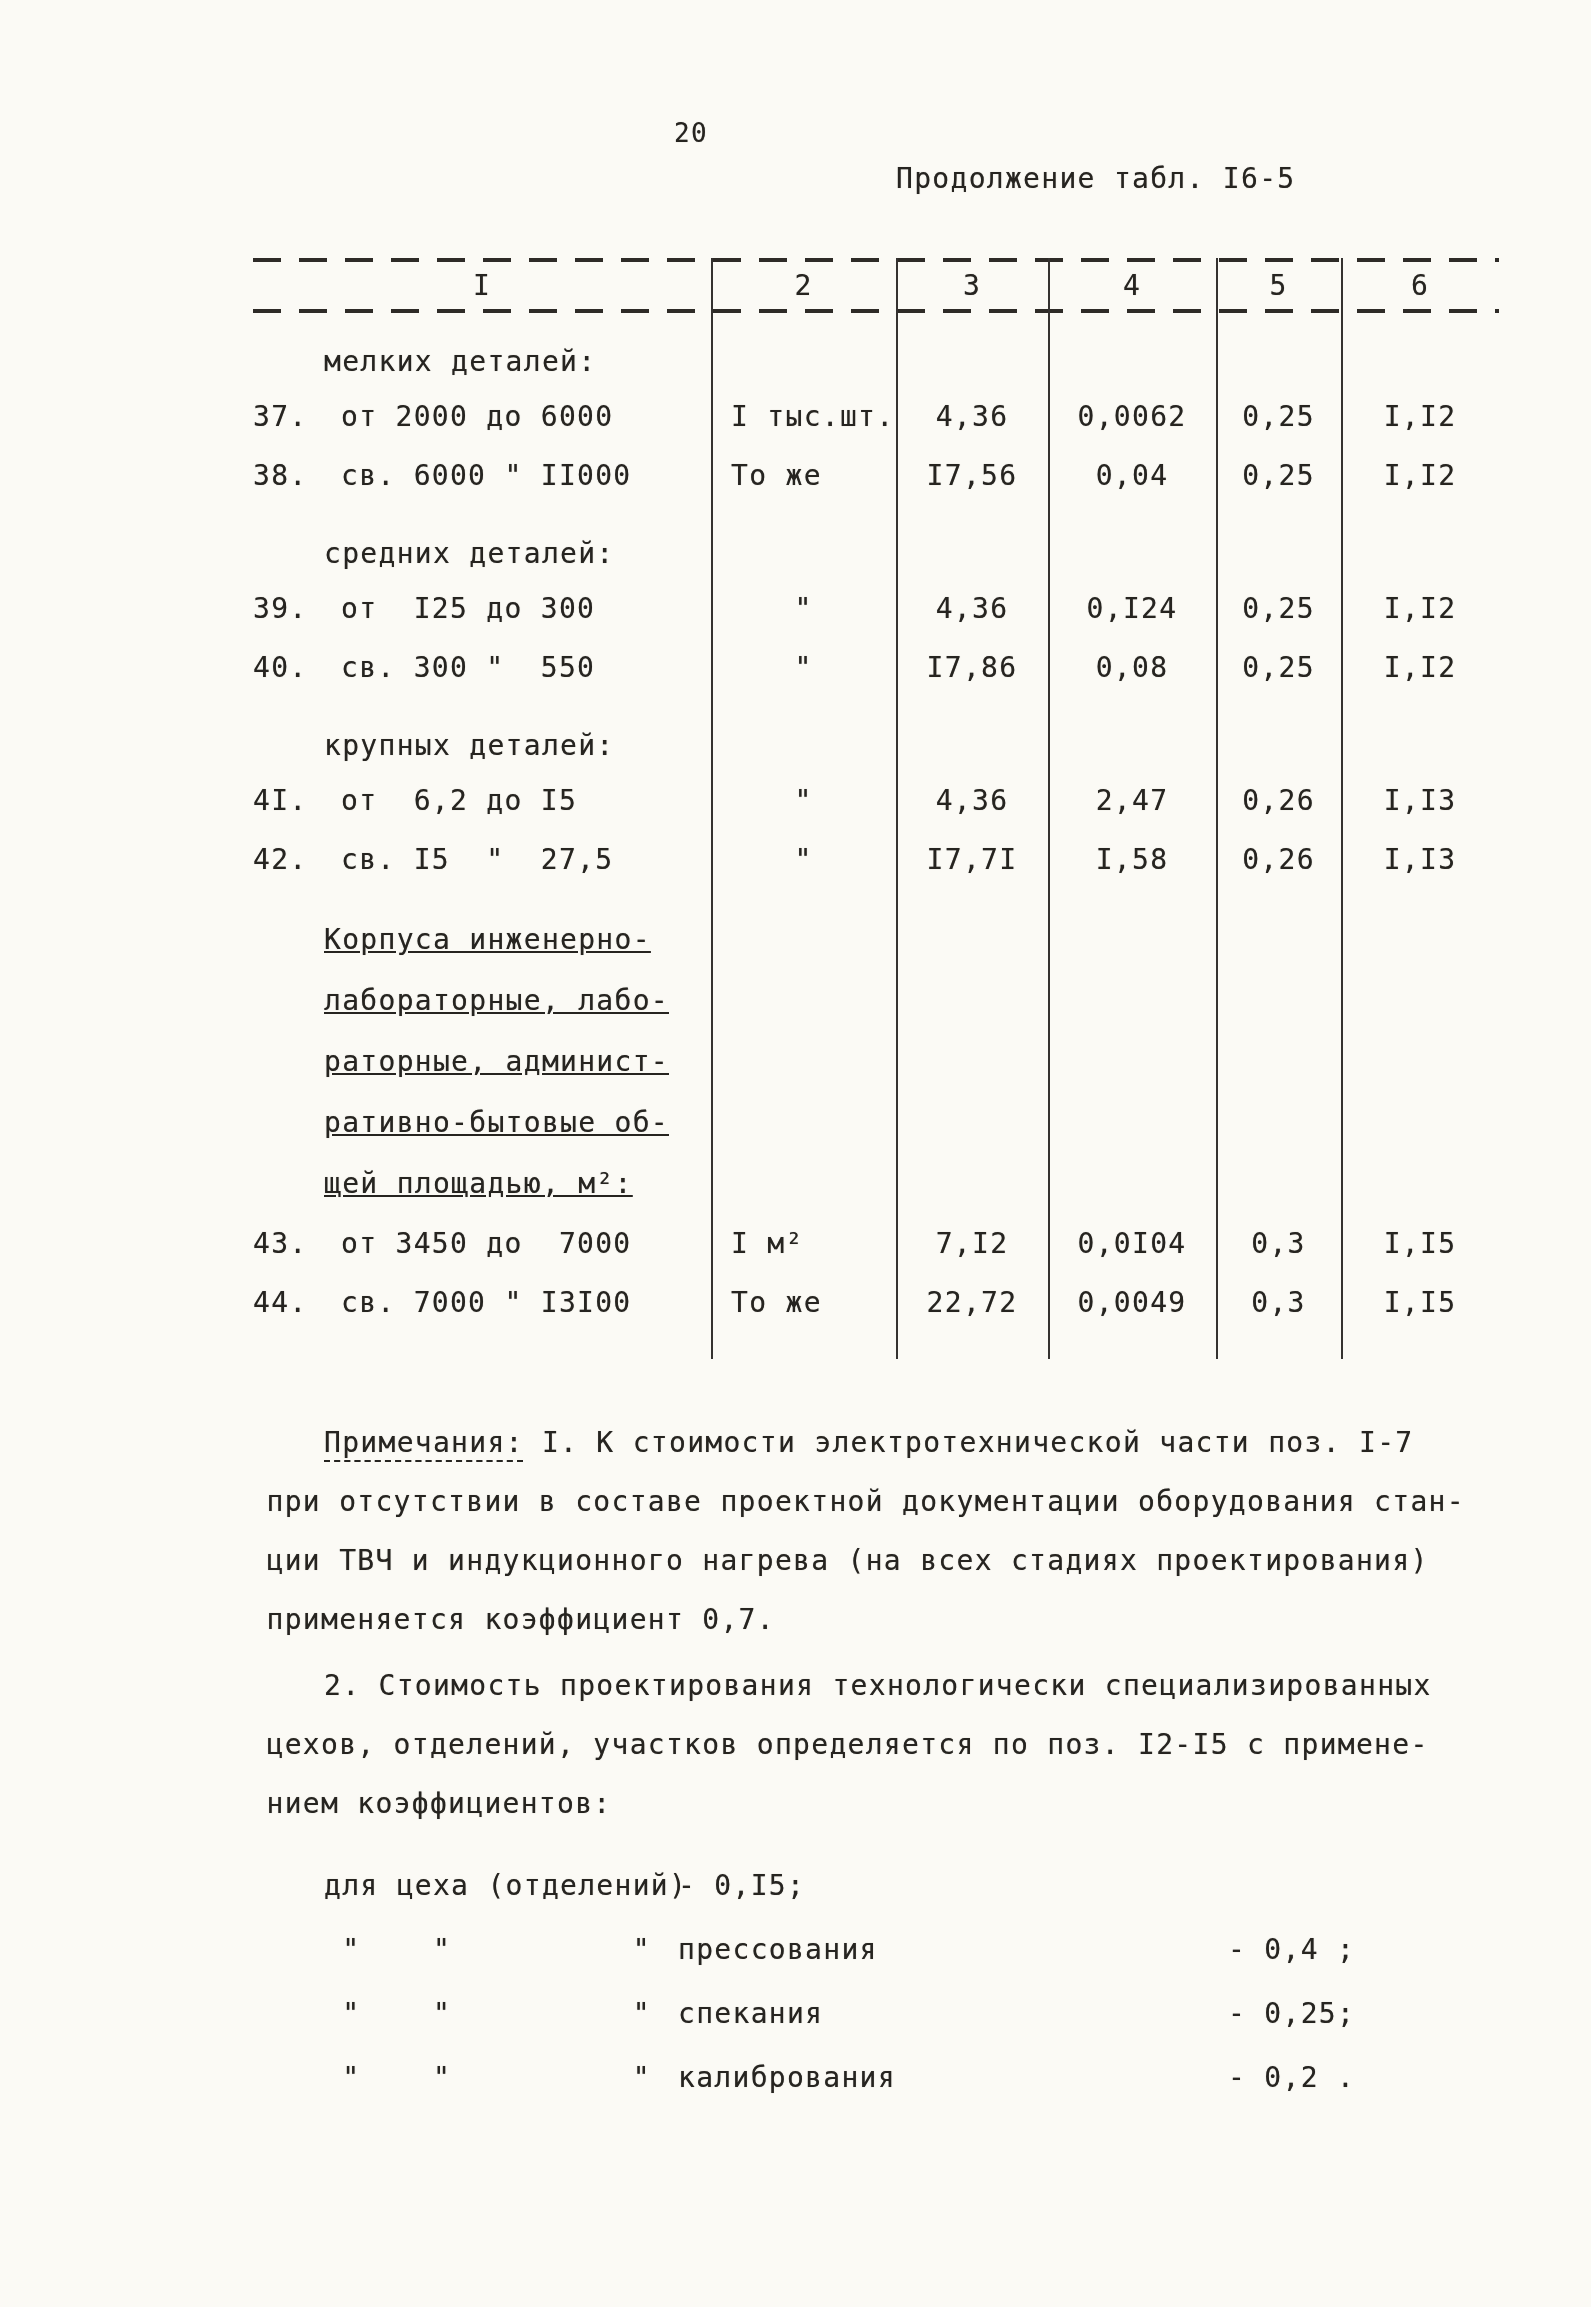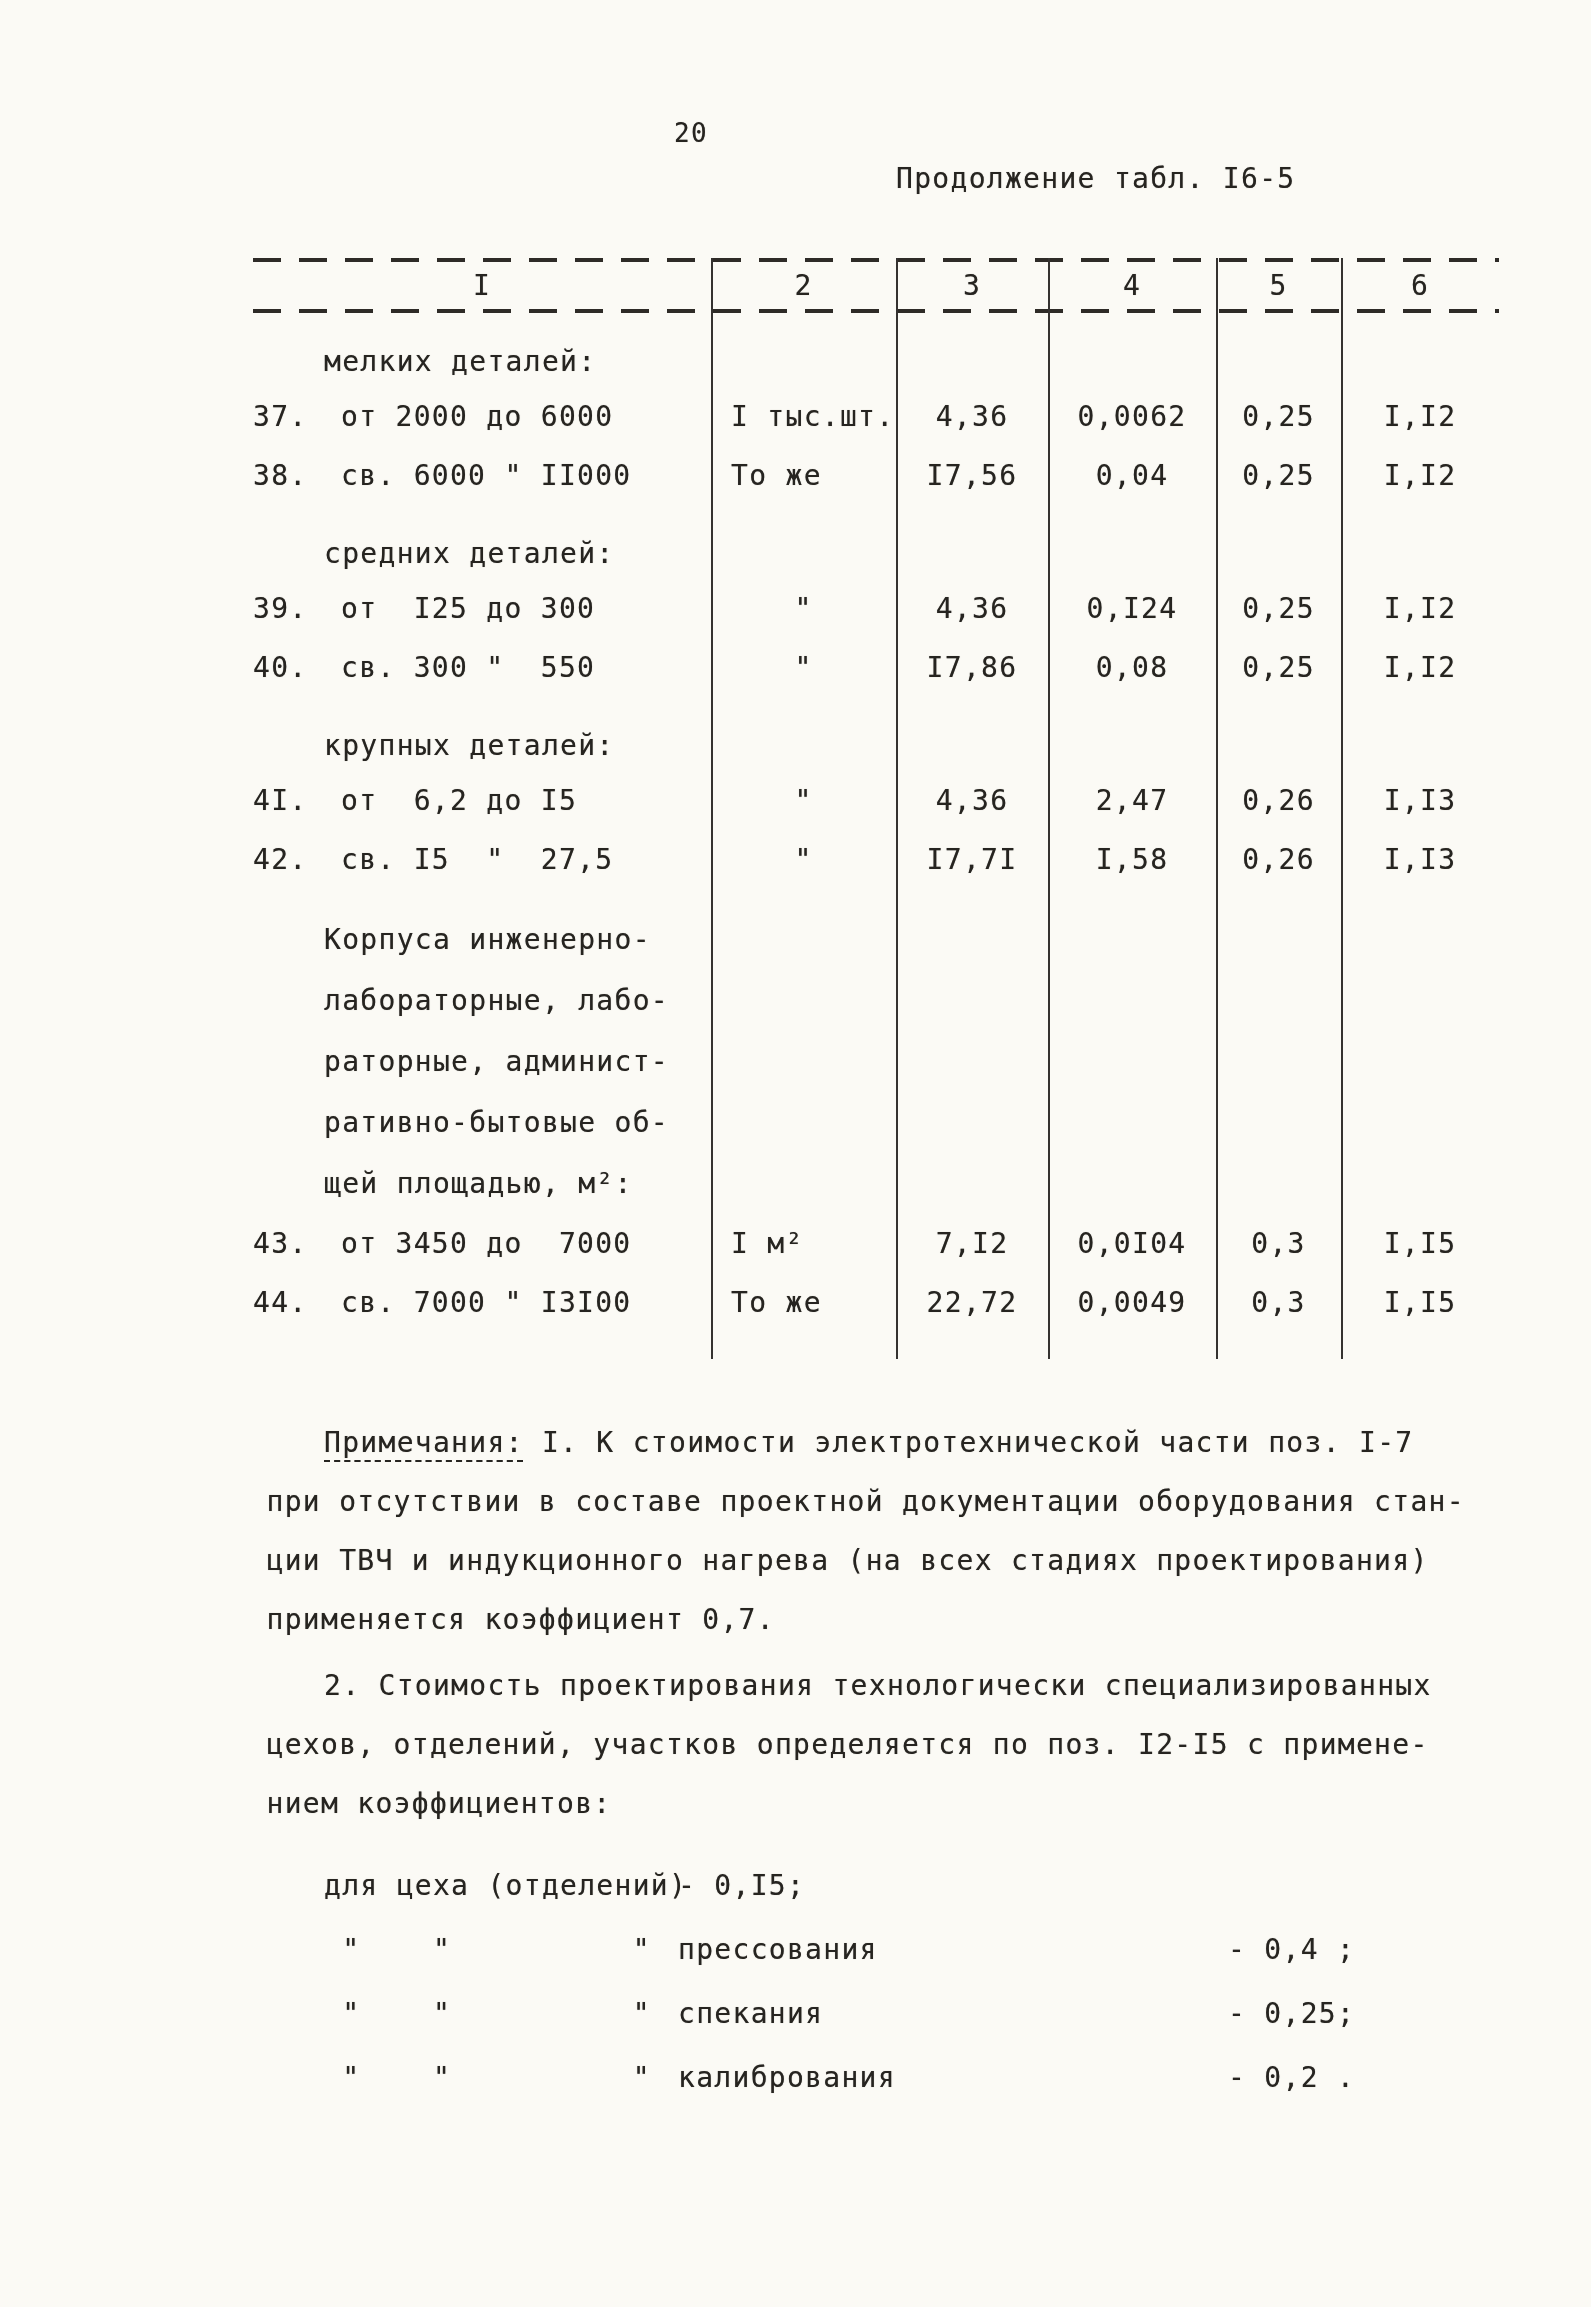--- a/index.html
+++ b/index.html
@@ -38,21 +38,21 @@
   .c{white-space:pre;}
   .c1{width:458px;}
   .c2{width:185px;padding-left:20px;}
   .c2.ditto{padding-left:0;text-align:center;}
   .c3{width:152px;text-align:center;}
   .c4{width:168px;text-align:center;}
   .c5{width:125px;text-align:center;}
   .c6{flex:1;text-align:center;}
   .rnum{display:inline-block;width:88px;}
   .sec-label{padding-left:71px;}
-  .block{margin-top:20px;}
+  .block{margin-top:20px;text-decoration:underline;}
   .block .bline{height:61px;line-height:61px;padding-left:71px;white-space:pre;}
 
   
   .notes{position:absolute;left:253px;top:1413px;width:1260px;}
   .nline{margin:0;line-height:59px;padding-left:13.5px;white-space:pre;}
   .nline.first{padding-left:71px;}
   .ul{text-decoration:underline dashed;text-decoration-thickness:2px;text-underline-offset:8px;}
   .gap-sm{height:6.7px;} .gap-md{height:21.6px;}
   .crow{display:flex;height:64px;line-height:64px;white-space:pre;gap:28px;}
   .crow .lead{width:397px;padding-left:71px;white-space:pre;}

